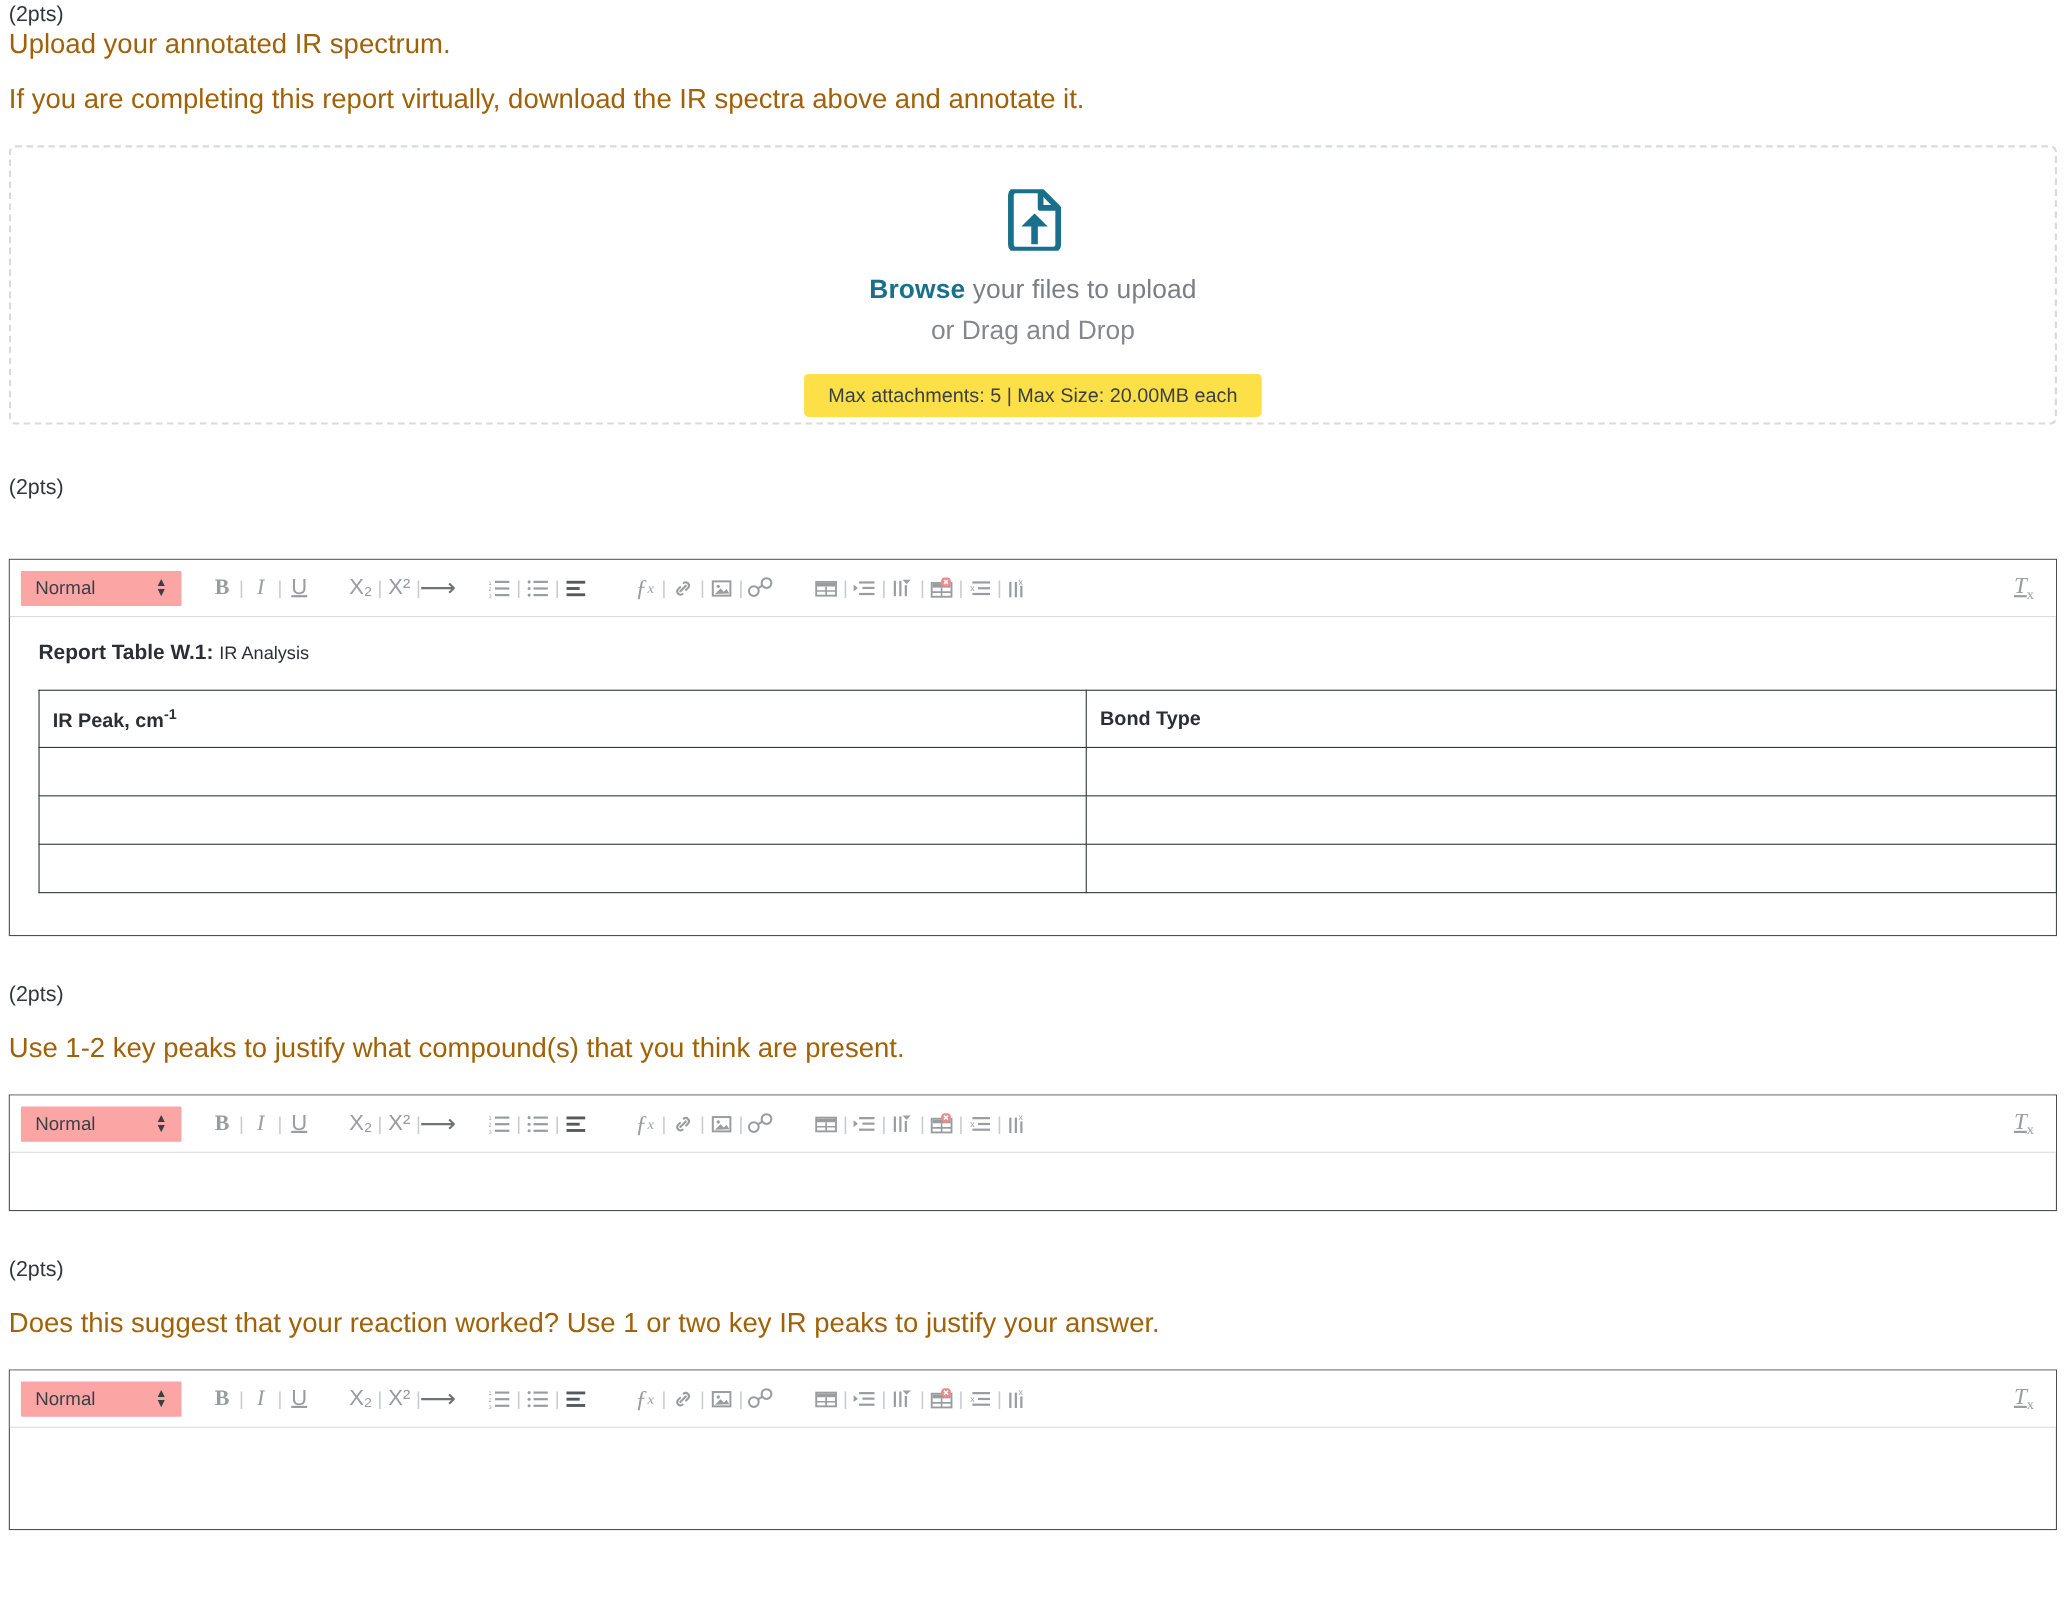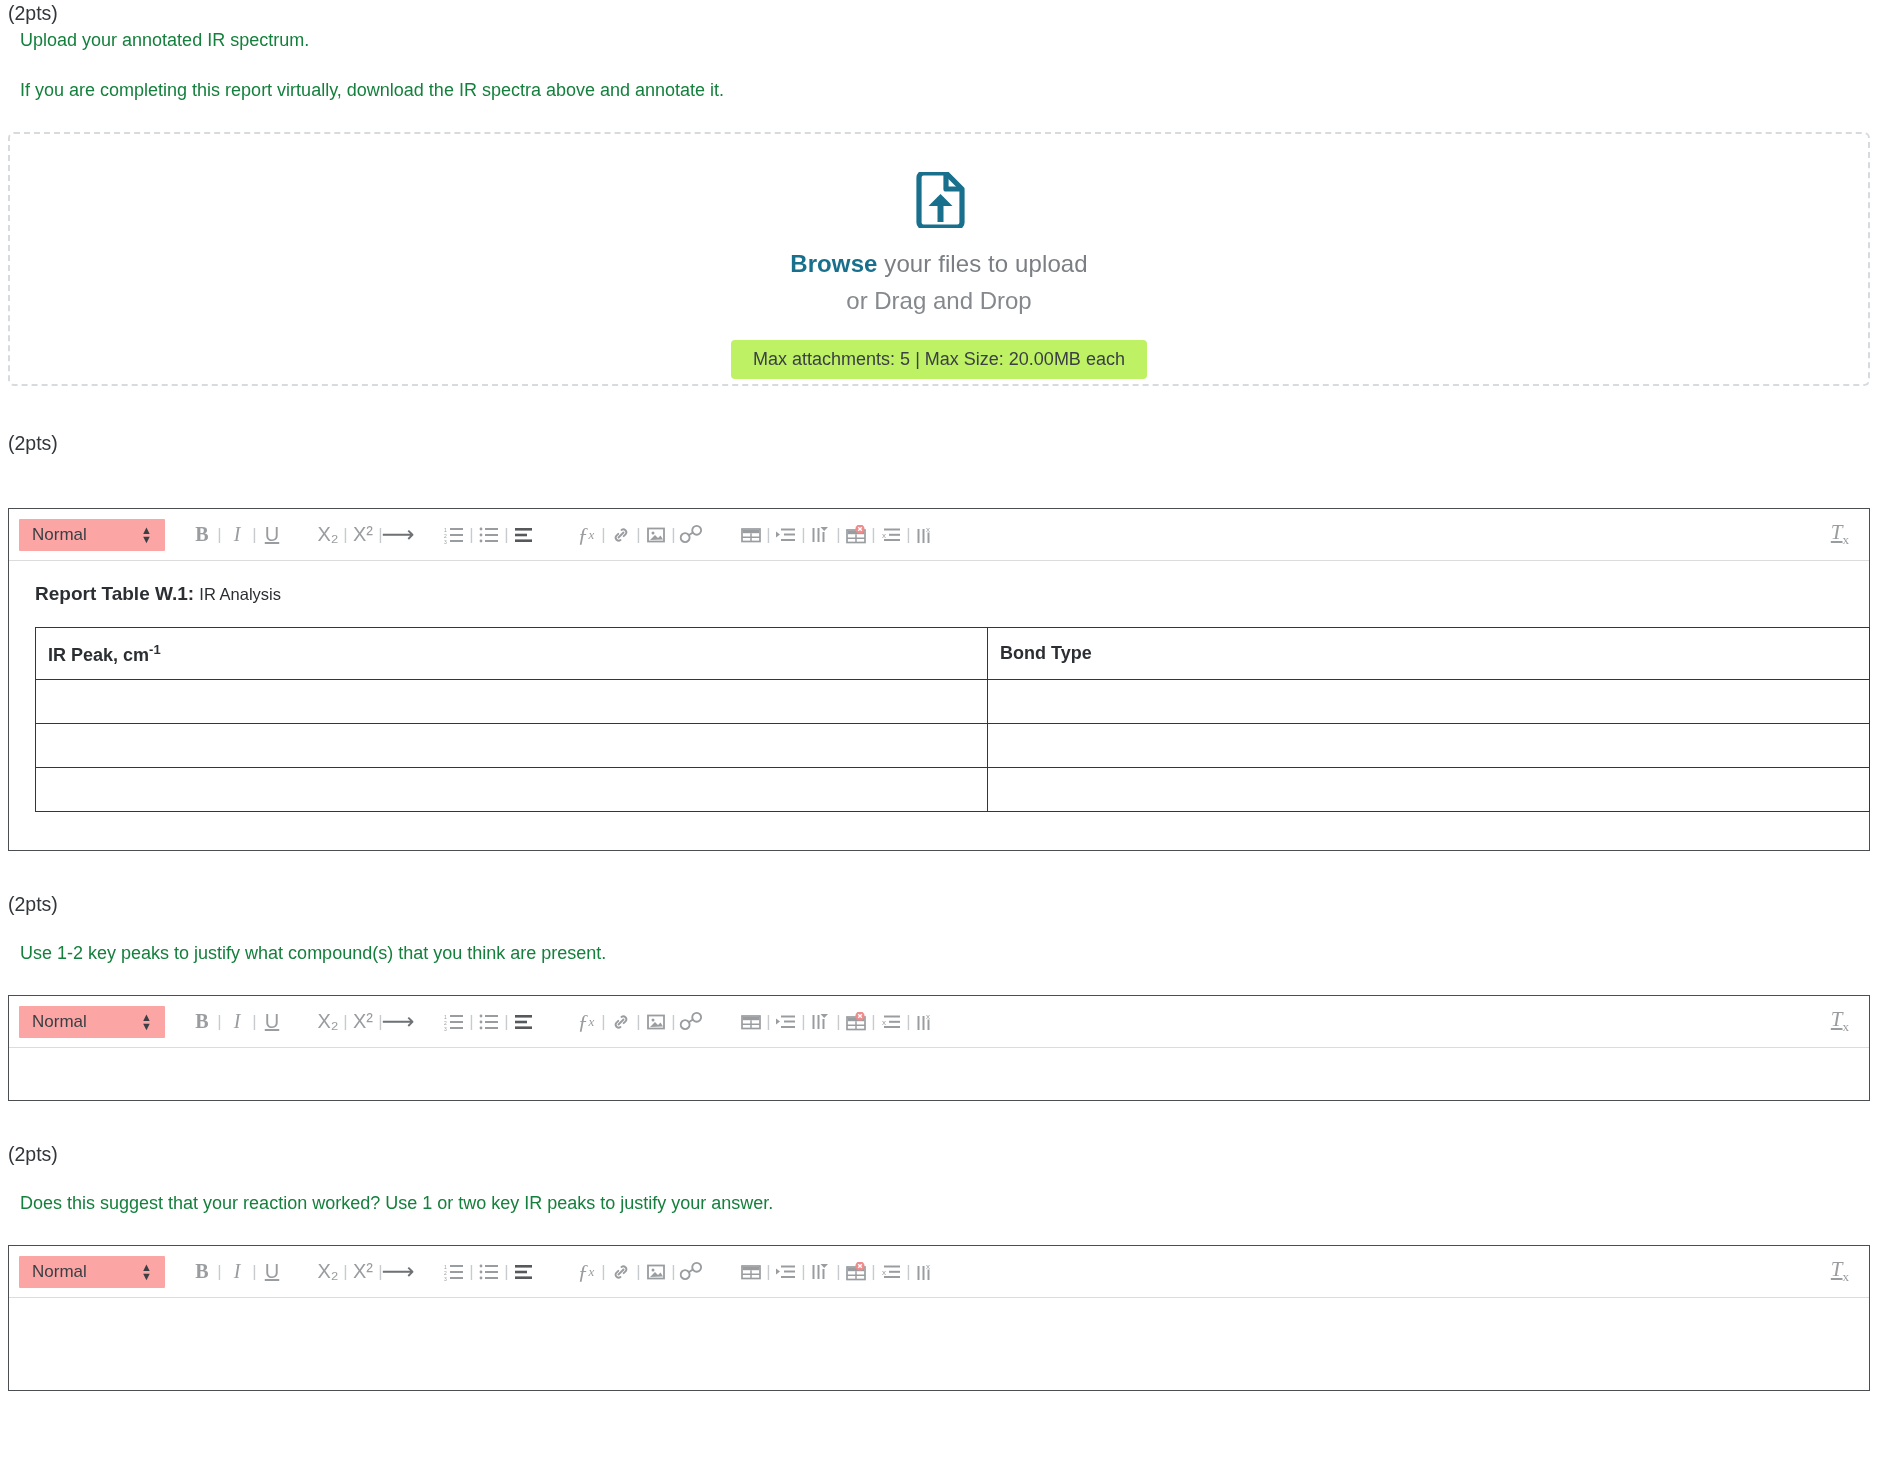--- a/index.html
+++ b/index.html
@@ -17,24 +17,24 @@
   }
 
   
   .pts {
     font-size: 19.5px;
     line-height: 26px;
     color: #32373c;
     padding-left: 8px;
   }
   .prompt {
-    font-size: 18px;
+    font-size: 25px;
     line-height: 28px;
-    color: #15803d;
-    padding-left: 20px;
+    color: #a16207;
+    padding-left: 8px;
   }
 
   .sec-gap-1 { height: 28px; }
   .sec-gap-2 { height: 22px; }
 
   
   .dropzone {
     margin: 0 8px 0 8px;
     border: 2px dashed #d7dbdd;
     border-radius: 6px;
@@ -57,21 +57,21 @@
     color: #18708d;
     font-weight: bold;
   }
   .dragdrop {
     margin-top: 9px;
     font-size: 24px;
     color: #85898d;
   }
   .maxbadge {
     margin-top: 25px;
-    background: #bef264;
+    background: #fde047;
     color: #3b4045;
     font-size: 18px;
     padding: 9px 22px;
     border-radius: 4px;
     white-space: nowrap;
   }
 
   
   .editor {
     margin: 0 8px;

